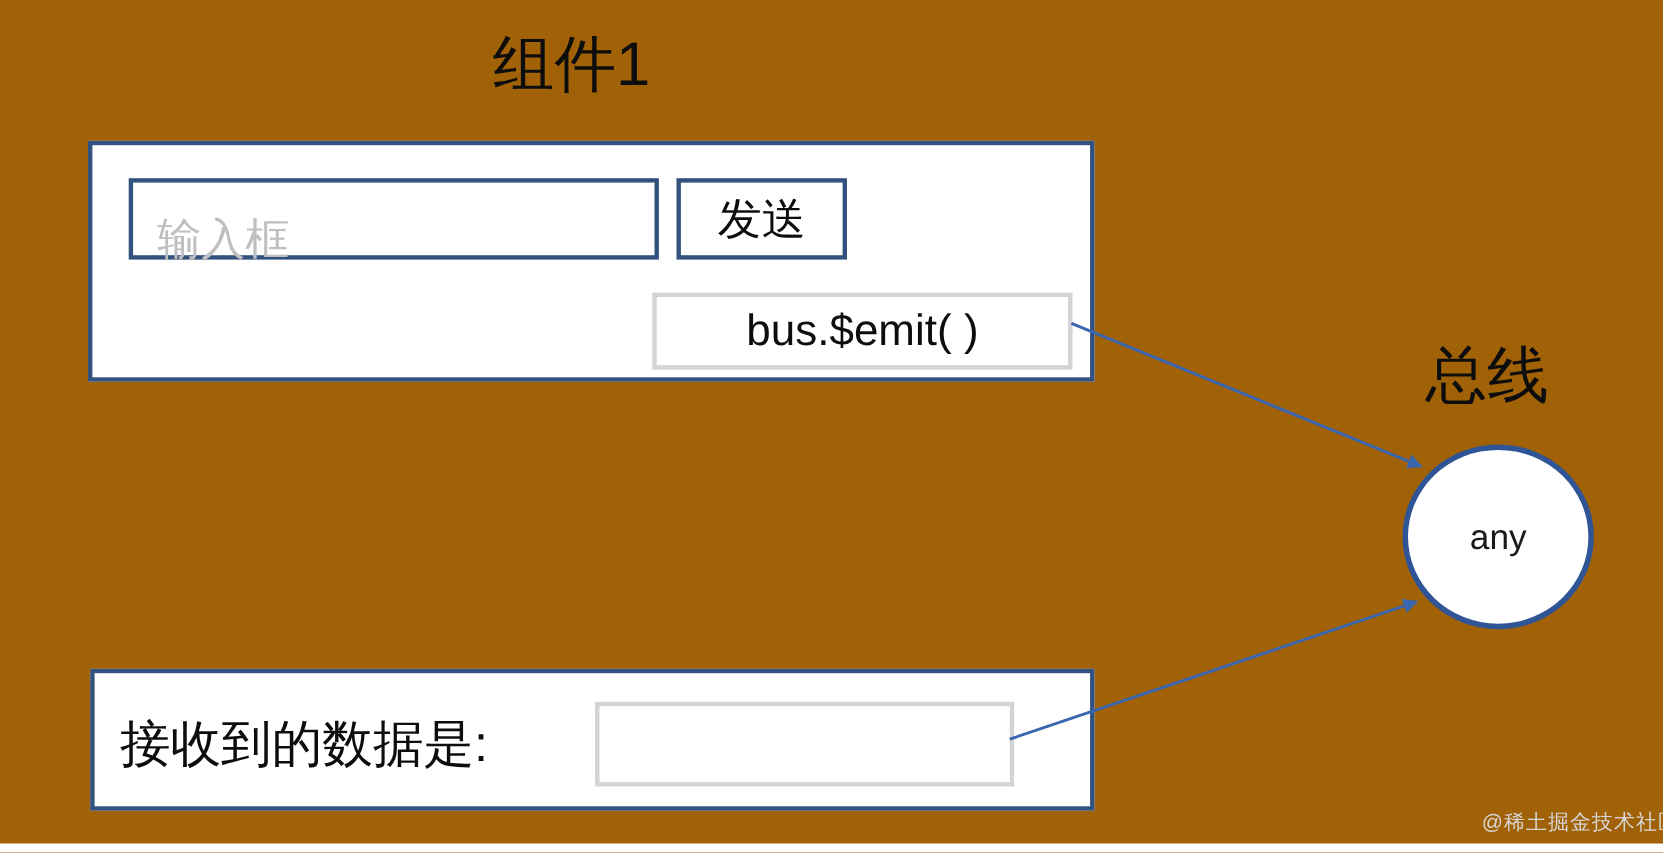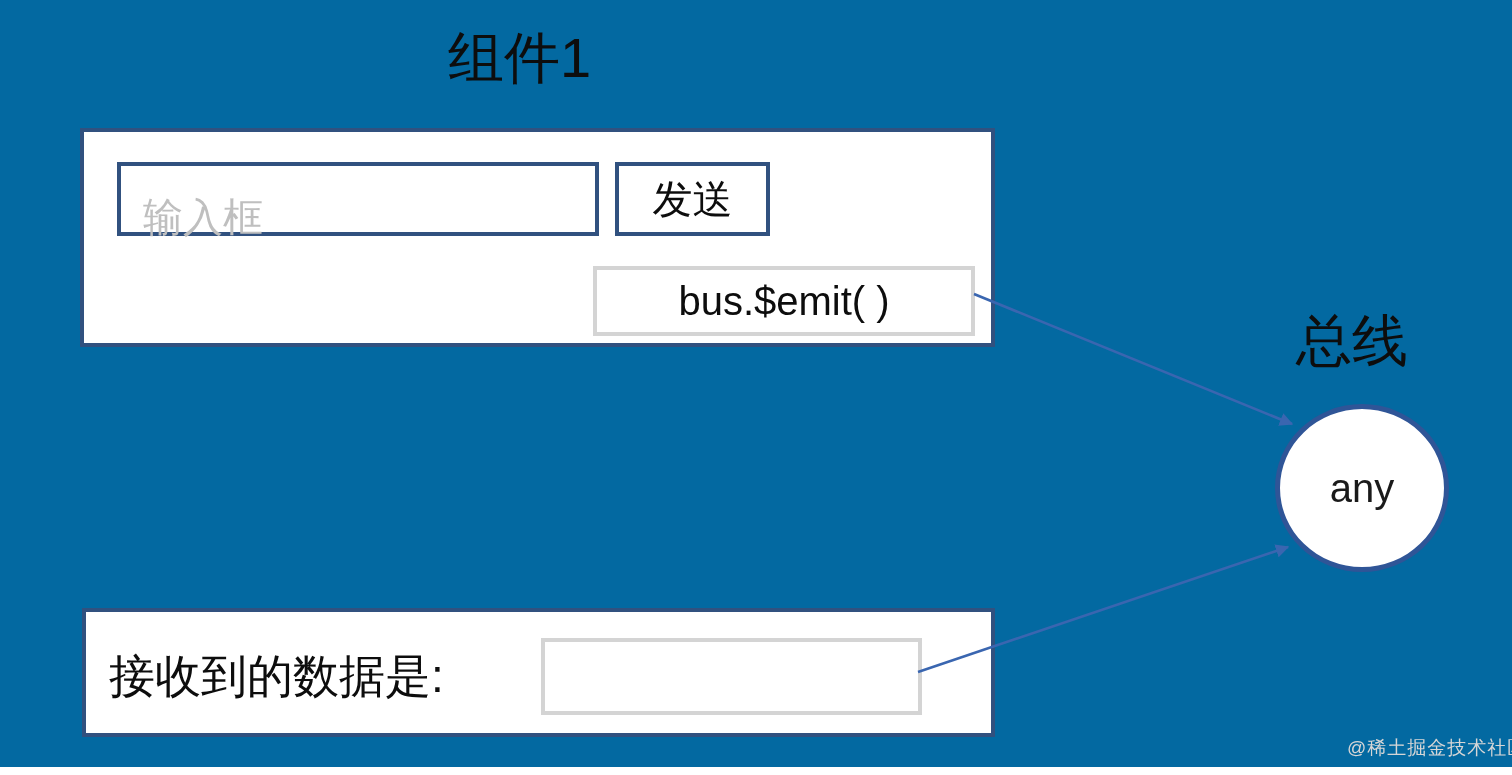--- a/index.html
+++ b/index.html
@@ -8,21 +8,21 @@
     background: #ffffff;
   }
   body {
     font-family: "Liberation Sans", "DejaVu Sans", sans-serif;
     color: #000000;
   }
   #canvas {
     position: relative;
     width: 1512px;
     height: 767px;
-    background: #0369a1;
+    background: #a16207;
     overflow: hidden;
     text-decoration: underline;
   }
 
   .abs { position: absolute; }
 
   
   .section-title {
     font-size: 56px;
     line-height: 1;
@@ -89,21 +89,21 @@
   .bus-circle {
     border: 5px solid #2f5597;
     border-radius: 50%;
     background: #ffffff;
     box-sizing: border-box;
     display: flex;
     align-items: center;
     justify-content: center;
   }
   .bus-circle-text {
-    font-size: 40px;
+    font-size: 32px;
     color: #1a1a1a;
   }
 
   
   #arrows {
     position: absolute;
     left: 0; top: 0;
     width: 1512px;
     height: 775px;
     pointer-events: none;

